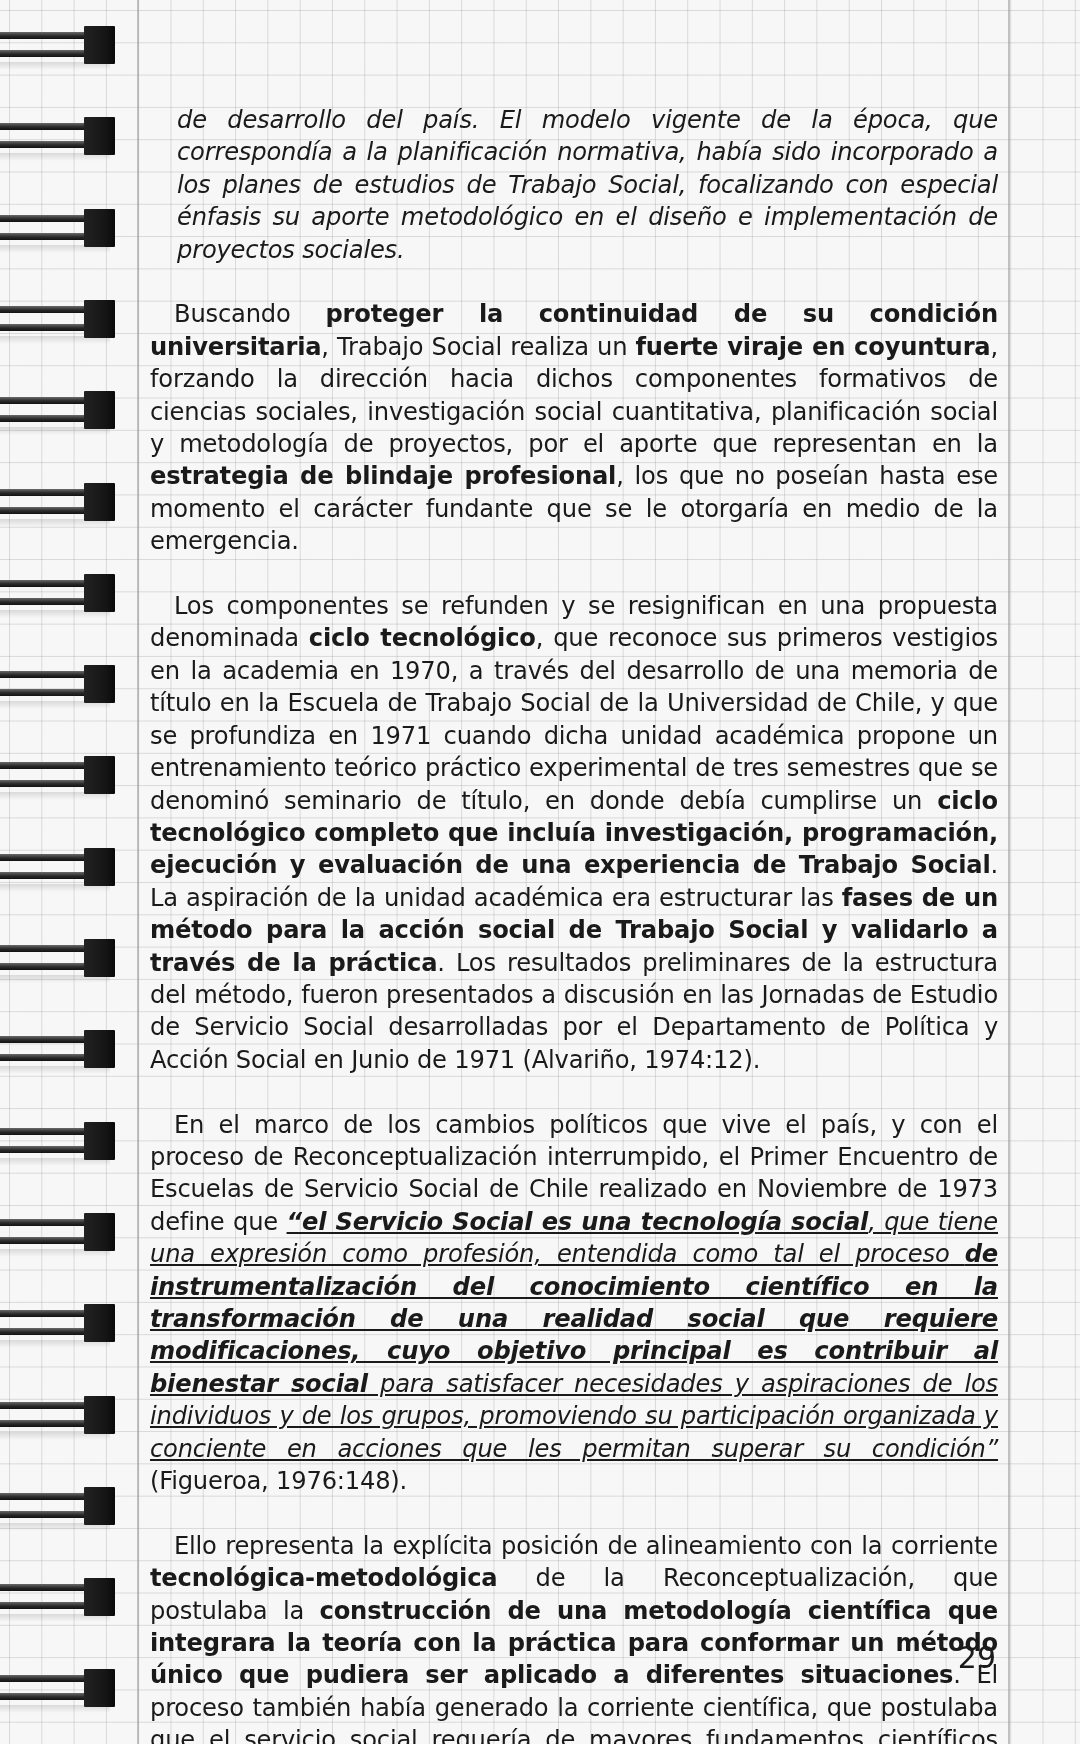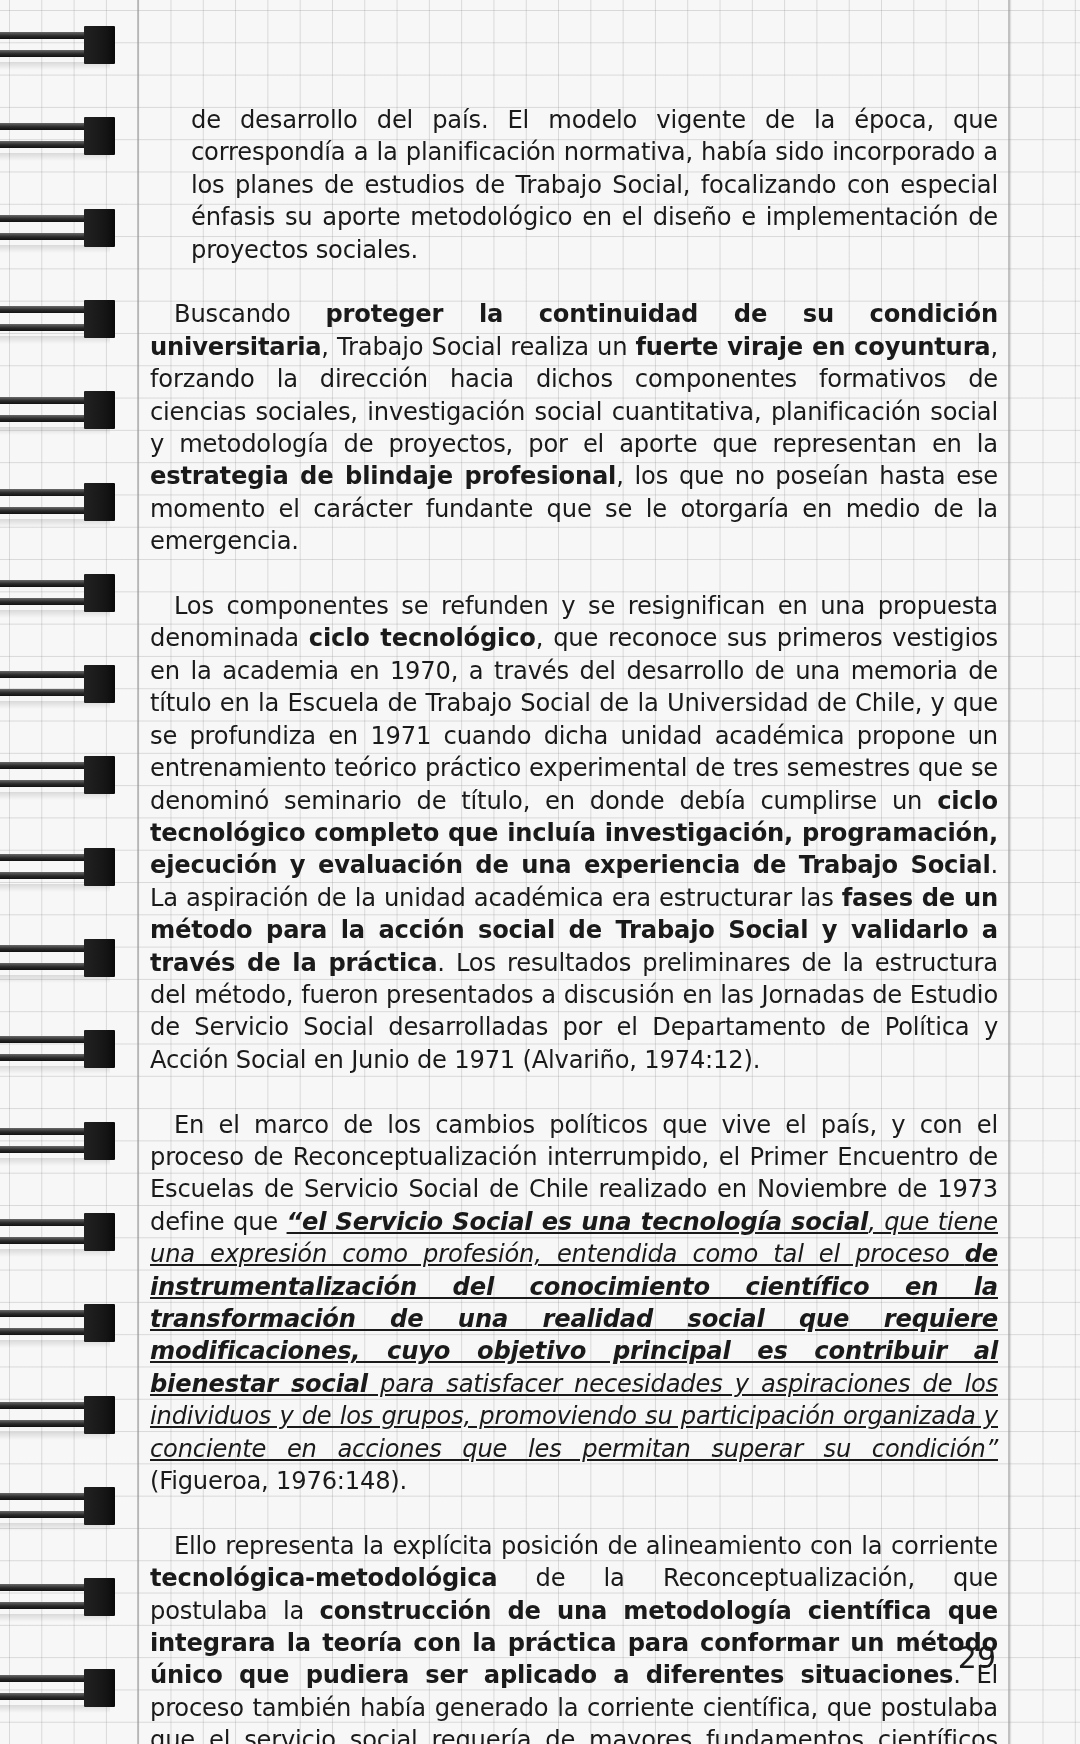--- a/index.html
+++ b/index.html
@@ -46,21 +46,21 @@
     position:absolute; left:0; top:36px; width:110px; height:8px;
     background:linear-gradient(to bottom, rgba(0,0,0,0.12), rgba(0,0,0,0));
   }
   .content {
     position:absolute; left:150px; top:104px; width:848px;
     font-size:24.2px; line-height:32.4px;
     text-align:justify;
     letter-spacing:-0.2px;
   }
   .content p { margin:0 0 32.4px 0; }
-  .content p.first { margin-left:41px; }
+  .content p.first { margin-left:27px;font-style:italic; }
   .content p.indent { text-indent:24px; }
   .content b { font-weight:bold; }
   .content i { font-style:italic;text-decoration:underline; }
   .page-number {
     position:absolute; left:940px; top:1642px; width:56px; text-align:right;
     font-size:30px; line-height:32px;
   }
 </style>
 </head>
 <body>

